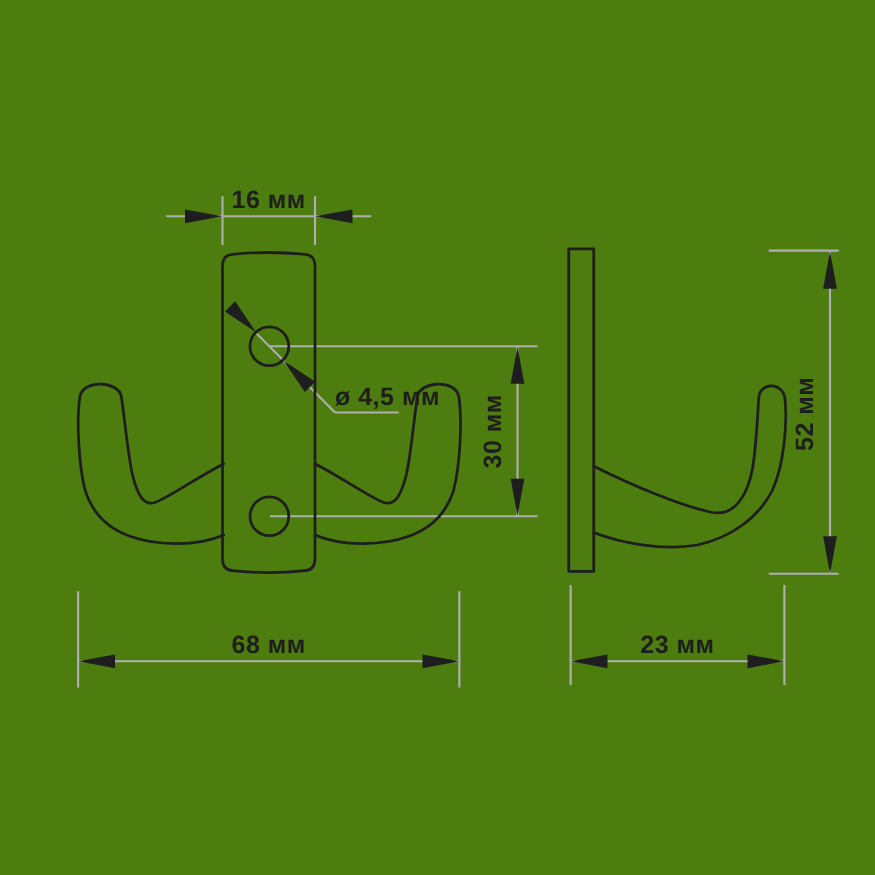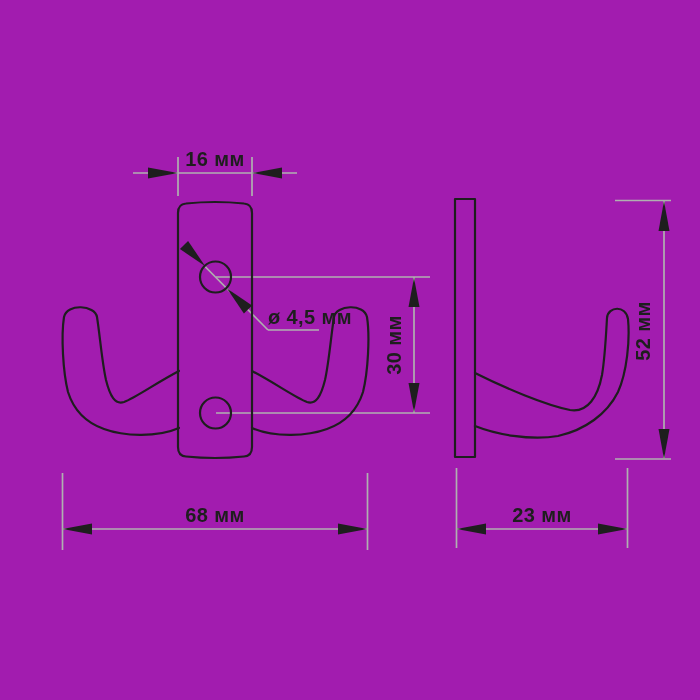--- a/index.html
+++ b/index.html
@@ -4,21 +4,21 @@
 <style>
   html, body {
     margin: 0;
     padding: 0;
     background: #ffffff;
   }
   .canvas {
     position: relative;
     width: 700px;
     height: 700px;
-    background: #a21caf;
+    background: #4d7c0f;
     overflow: hidden;
   }
   svg { display: block; }
   .part {
     fill: none;
     stroke: #1e1e1e;
     stroke-width: 2.2;
     stroke-linecap: round;
     stroke-linejoin: round;
   }

